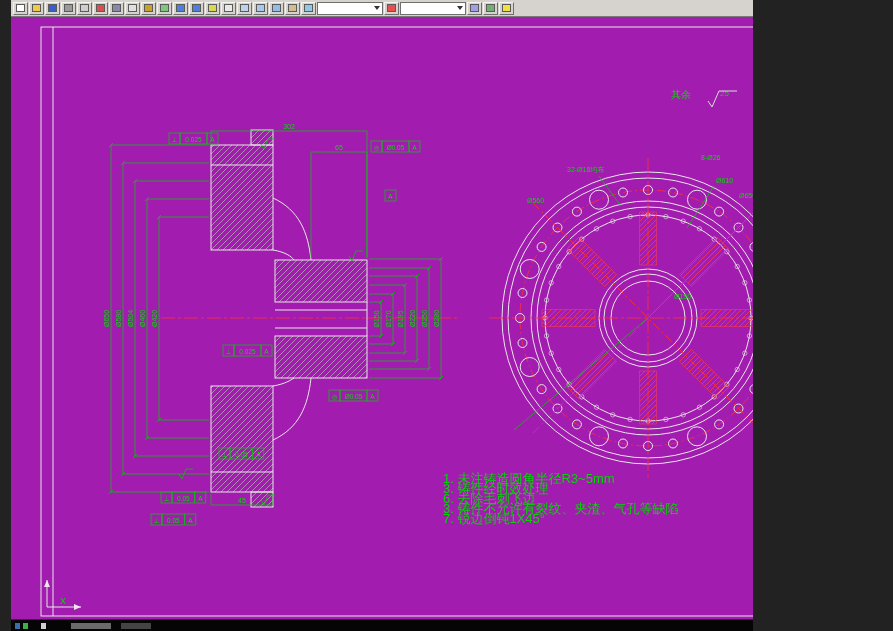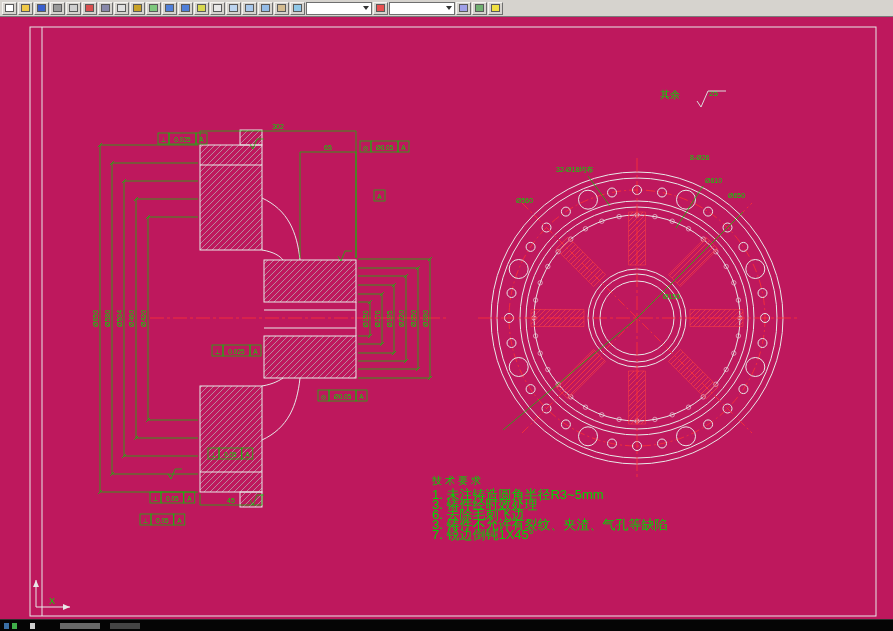--- a/index.html
+++ b/index.html
@@ -1,16 +1,16 @@
 <!DOCTYPE html>
 <html><head>
 <meta charset="utf-8">
 <style>
   html,body{margin:0;padding:0;background:#222;font-family:"Liberation Sans",sans-serif;}
-  #app{position:relative;width:893px;height:631px;background:#be185d;overflow:hidden;}
+  #app{position:relative;width:742px;height:631px;background:#a21caf;overflow:hidden;margin-left:11px;}
   
   #toolbar{position:absolute;top:0;left:0;width:893px;height:17px;background:#d6d3ce;
            border-bottom:1px solid #7a7a7a;display:flex;align-items:center;gap:1px;
            padding:1px 2px;box-sizing:border-box;z-index:5;}
   .tbicon{width:15px;height:13px;background:#d6d3ce;border:1px solid;
           border-color:#f4f3f0 #6f6f6f #6f6f6f #f4f3f0;display:flex;align-items:center;
           justify-content:center;box-sizing:border-box;}
   .tbicon span{width:9px;height:8px;display:block;border:1px solid #5a5a5a;box-sizing:border-box;}
   .tbwide{width:66px;height:13px;background:#fff;border:1px solid #6f6f6f;box-sizing:border-box;
           display:flex;align-items:center;justify-content:flex-end;padding-right:2px;}
@@ -455,21 +455,20 @@
 
     <g>
       <line x1="36" y1="607" x2="70" y2="607" class="wl"></line>
       <path d="M70,607 l-7,-3 l0,6 z" fill="#e8e8e8"></path>
       <line x1="36" y1="607" x2="36" y2="580" class="wl"></line>
       <path d="M36,580 l-3,7 l6,0 z" fill="#e8e8e8"></path>
     </g>
   </svg>
 
   <div id="techreq">
-    <div class="trtitle">技术要求</div>
     <div class="tritem">1. 未注铸造圆角半径R3~5mm</div>
     <div class="tritem">3. 铸件经时效处理</div>
     <div class="tritem">6. 去除毛刺飞边</div>
     <div class="tritem">3. 铸件不允许有裂纹、夹渣、气孔等缺陷</div>
     <div class="tritem">7. 锐边倒钝1X45°</div>
   </div>
 
 
   <div id="statusbar">
     <span class="frag" style="left:4px;background:#3a6ea5"></span>

